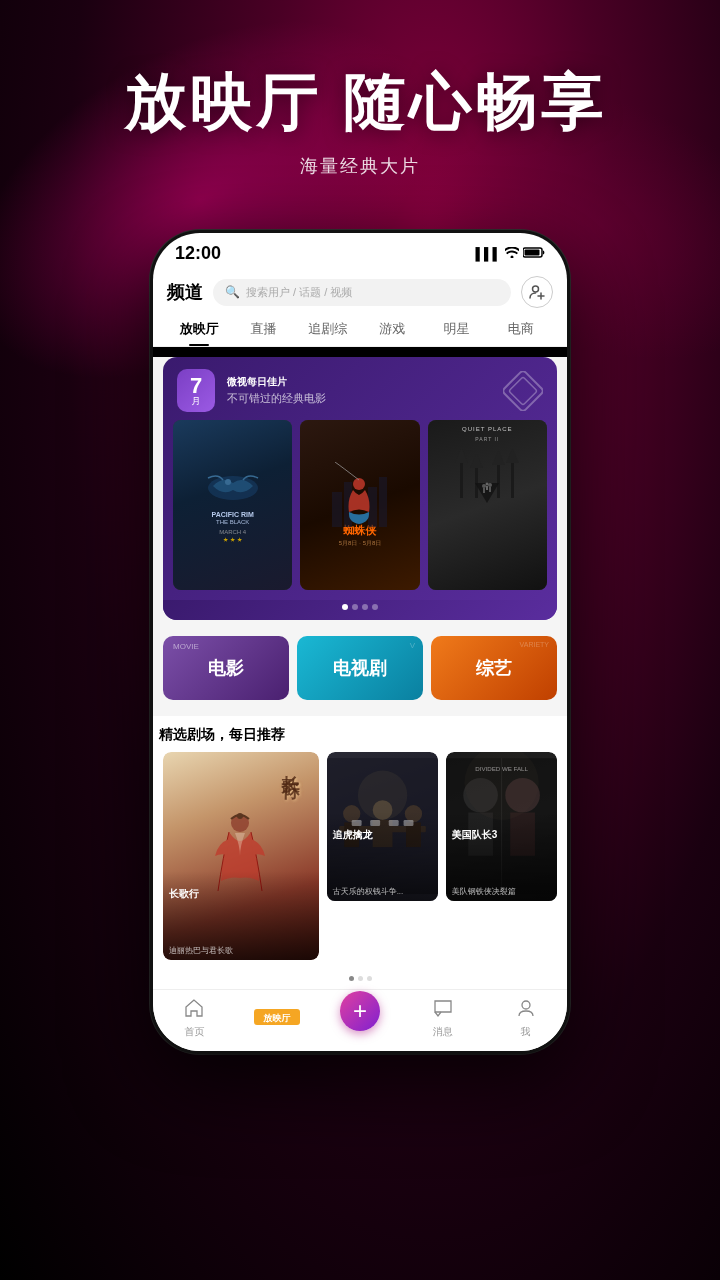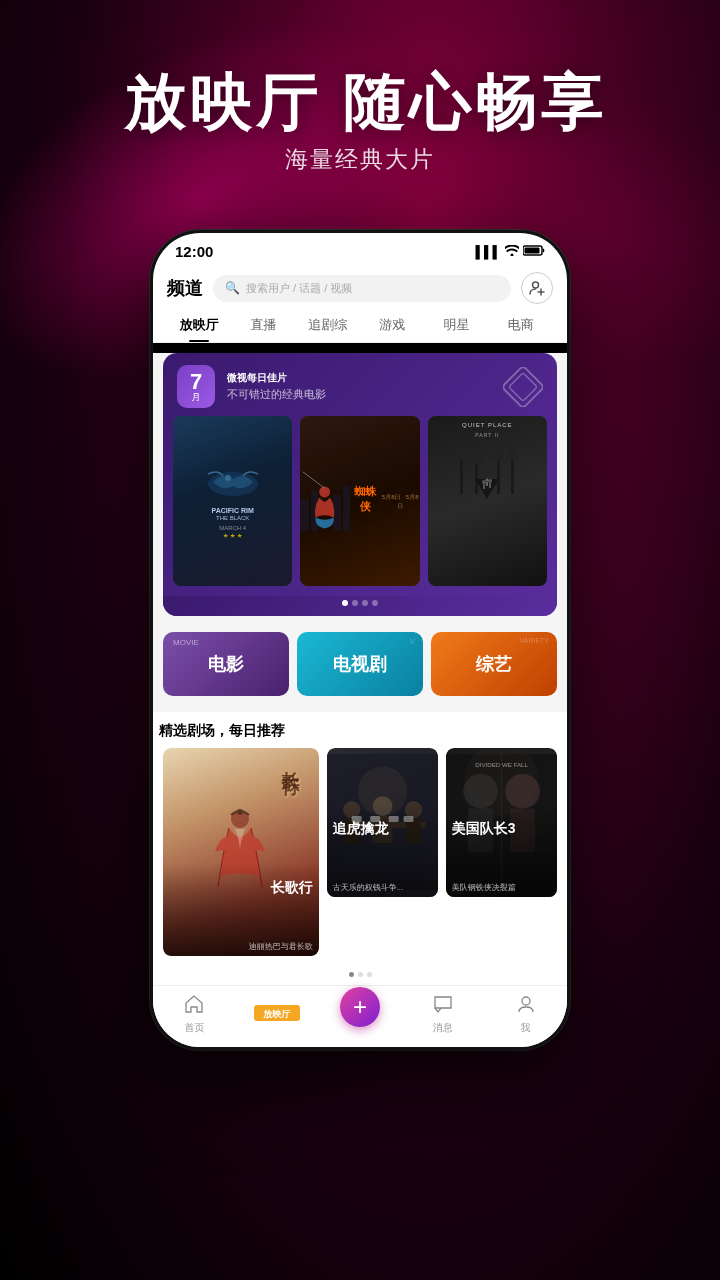--- a/index.html
+++ b/index.html
@@ -51,22 +51,23 @@
     }
     .hero-title {
       font-size: 62px;
       font-weight: 900;
       color: #fff;
       letter-spacing: 4px;
       text-shadow: 0 2px 20px rgba(0,0,0,0.5);
       padding-left: 12px;
     }
     .hero-subtitle {
-      font-size: 23px;
+      font-size: 18px;
       color: rgba(255,255,255,0.85);
+      margin-top: 10px;
       letter-spacing: 2px;
     }
 
     
     .phone-wrapper {
       position: absolute;
       top: 230px;
       left: 50%;
       transform: translateX(-50%);
       width: 420px;
@@ -87,21 +88,21 @@
     
     .status-bar {
       background: #fff;
       display: flex;
       justify-content: space-between;
       align-items: center;
       padding: 10px 22px 4px;
       font-size: 14px;
       font-weight: 600;
     }
-    .status-time { font-size: 15px; font-weight: 700; }
+    .status-time { font-size: 18px; font-weight: 700; }
     .status-icons { display: flex; align-items: center; gap: 4px; font-size: 12px; }
 
     
     .app-header {
       background: #fff;
       padding: 8px 14px 0;
       display: flex;
       align-items: center;
       gap: 10px;
     }
@@ -299,36 +300,35 @@
       width: 100%;
       aspect-ratio: 0.75;
       border-radius: 8px;
       position: relative;
       overflow: hidden;
       display: flex; align-items: flex-end;
     }
     .drama-1 {
       background: linear-gradient(160deg, #e8d5b0 0%, #c4956a 30%, #8b3a2a 70%, #5a1a10 100%);
       flex: 1.3;
-      text-align: right;
     }
     .drama-2 {
       background: linear-gradient(160deg, #2a2a35 0%, #1a1a25 50%, #333345 100%);
     }
     .drama-3 {
       background: linear-gradient(160deg, #1a1a1a 0%, #252525 50%, #111 100%);
     }
     .drama-overlay {
       position: absolute;
       bottom: 0; left: 0; right: 0;
       padding: 16px 6px 4px;
       background: linear-gradient(transparent, rgba(0,0,0,0.7));
     }
     .drama-name {
-      font-size: 14px;
+      font-size: 10px;
       color: #fff;
       font-weight: 600;
     }
     .drama-desc {
       font-size: 8px;
       color: rgba(255,255,255,0.7);
       margin-top: 44px;
     }
 
     
@@ -491,21 +491,21 @@
                     <div style="width:5px;height:5px;background:#c8a000;clip-path:polygon(50% 0%,61% 35%,98% 35%,68% 57%,79% 91%,50% 70%,21% 91%,32% 57%,2% 35%,39% 35%);"></div>
                     <div style="width:5px;height:5px;background:#c8a000;clip-path:polygon(50% 0%,61% 35%,98% 35%,68% 57%,79% 91%,50% 70%,21% 91%,32% 57%,2% 35%,39% 35%);"></div>
                     <div style="width:5px;height:5px;background:#c8a000;clip-path:polygon(50% 0%,61% 35%,98% 35%,68% 57%,79% 91%,50% 70%,21% 91%,32% 57%,2% 35%,39% 35%);"></div>
                   </div>
                 </div>
               </div>
             </div>
 
             <div class="movie-thumb">
               <div class="movie-cover movie-cover-2">
-                <div style="position:absolute;top:0;left:0;right:0;bottom:0;display:flex;flex-direction:row;align-items:center;justify-content:center;">
+                <div style="position:absolute;top:0;left:0;right:0;bottom:0;display:flex;flex-direction:column;align-items:center;justify-content:center;">
 
                   <svg width="55" height="65" viewBox="0 0 55 65" style="opacity:0.85;">
 
                     <rect x="0" y="30" width="10" height="35" fill="#1a1a2e" opacity="0.7"></rect>
                     <rect x="12" y="20" width="8" height="45" fill="#1a1a2e" opacity="0.7"></rect>
                     <rect x="36" y="25" width="9" height="40" fill="#1a1a2e" opacity="0.7"></rect>
                     <rect x="47" y="15" width="8" height="50" fill="#1a1a2e" opacity="0.7"></rect>
 
                     <circle cx="27" cy="22" r="6" fill="#c0392b"></circle>
                     <path d="M21 28 Q15 38 17 50 Q27 45 37 50 Q39 38 33 28 Q30 32 27 33 Q24 32 21 28z" fill="#c0392b"></path>

